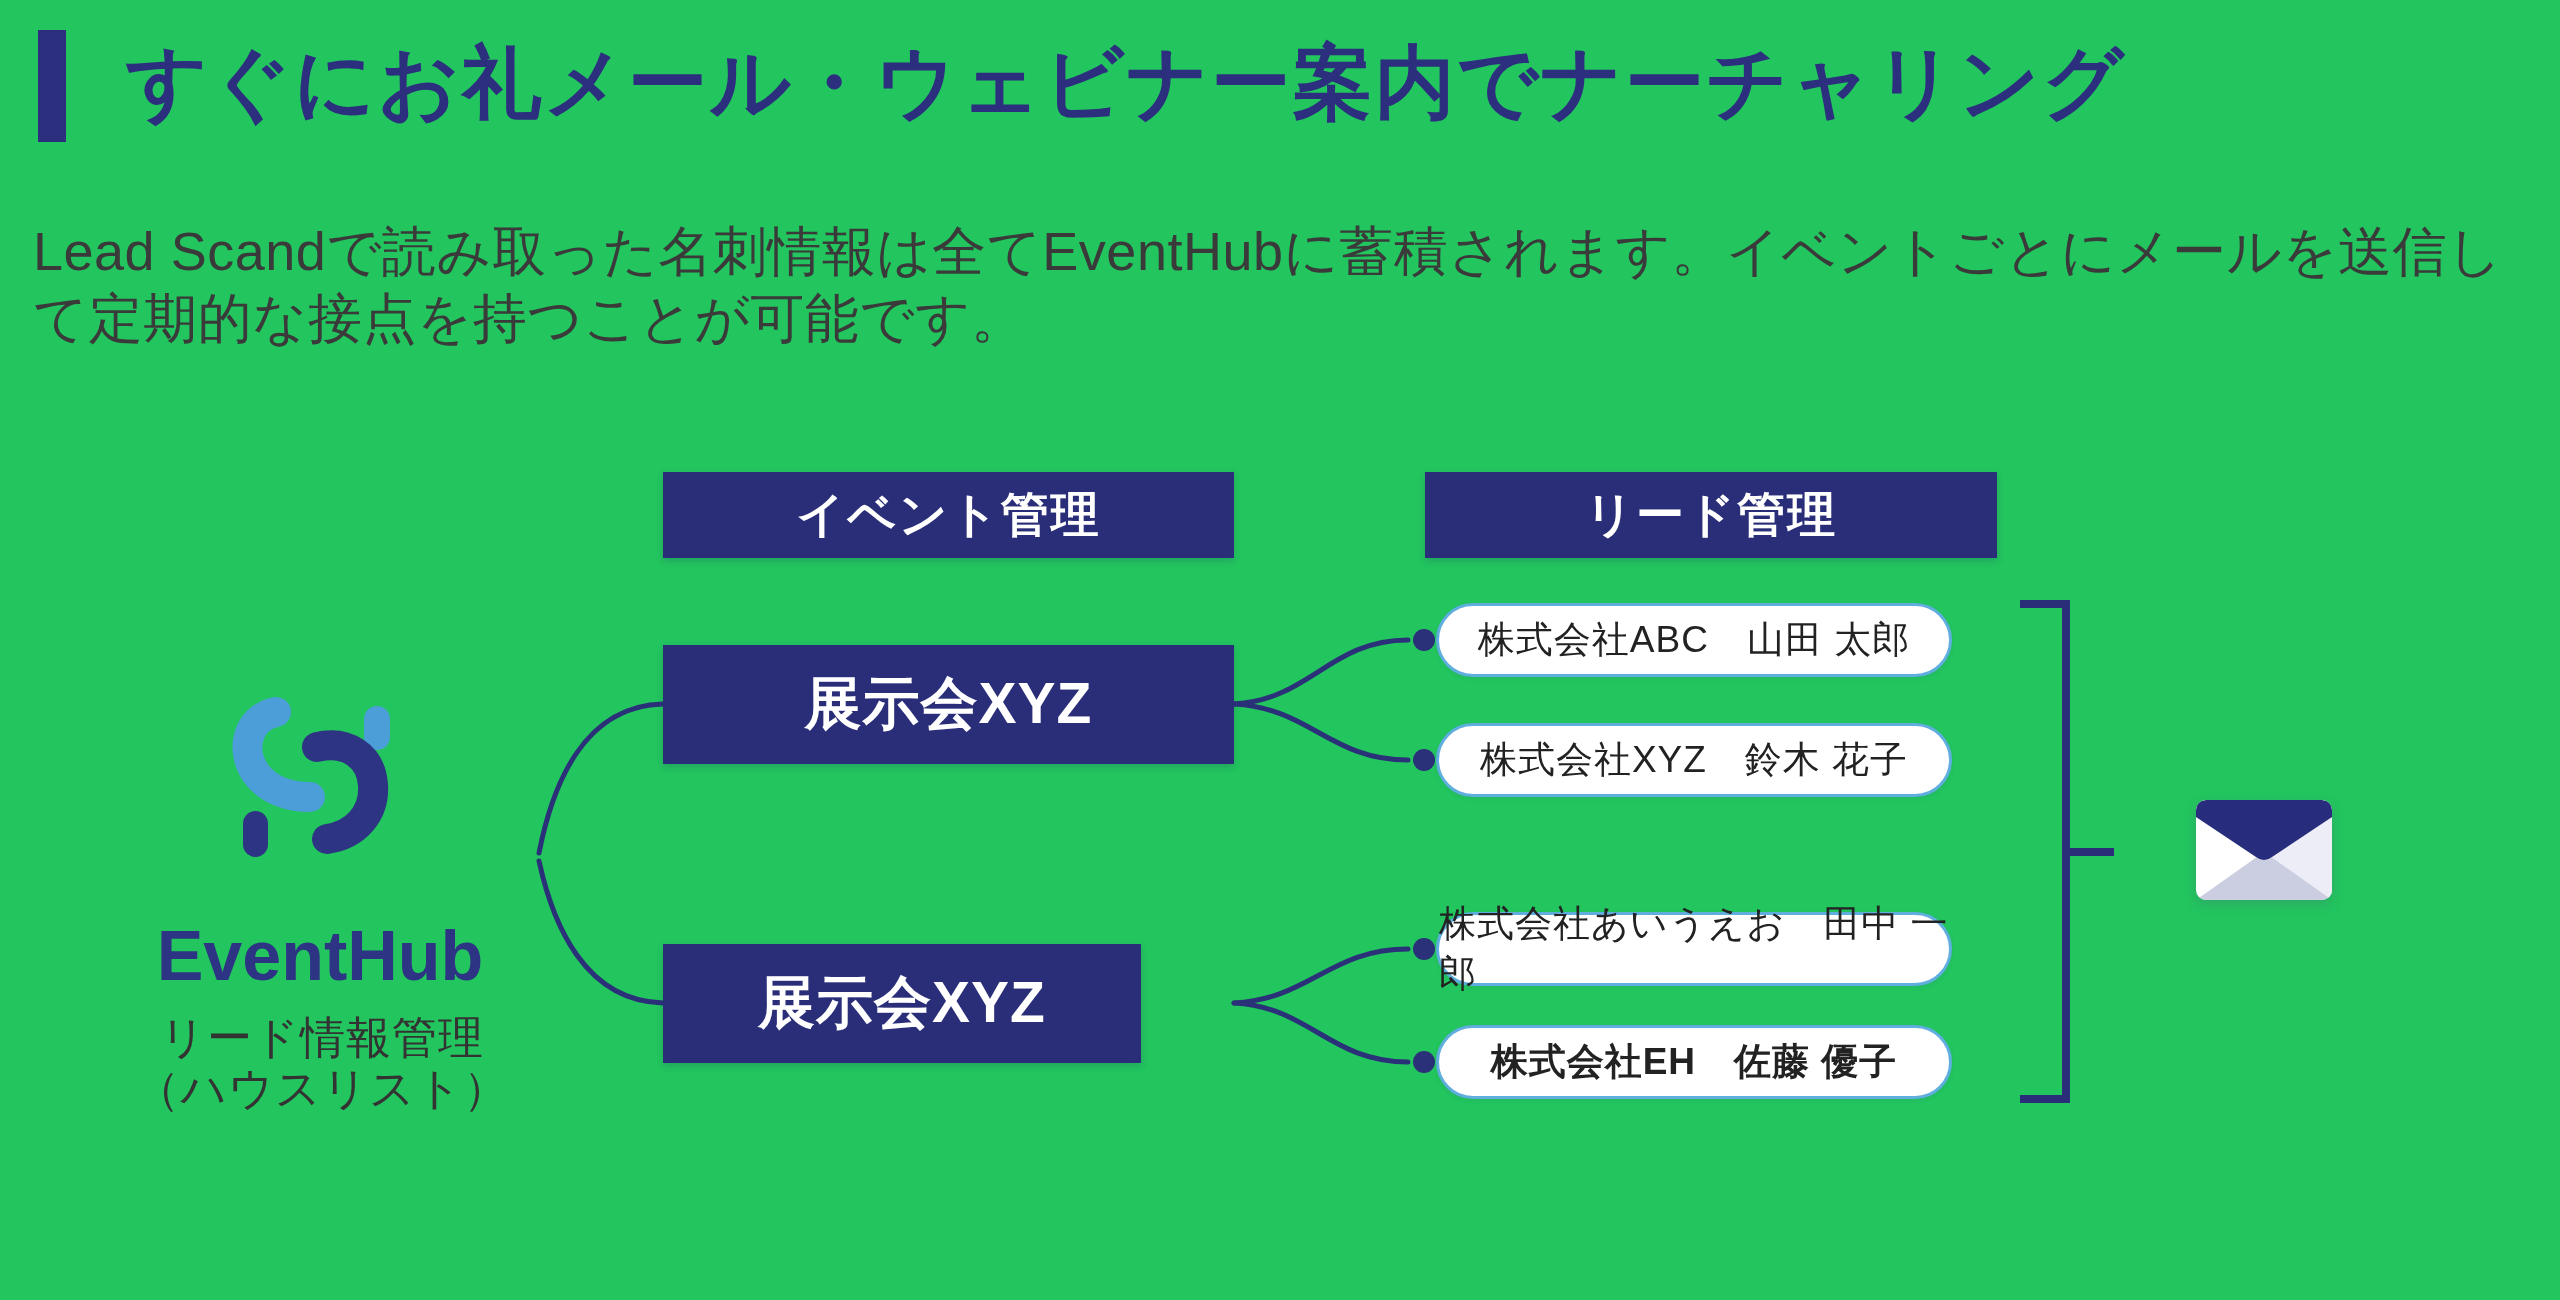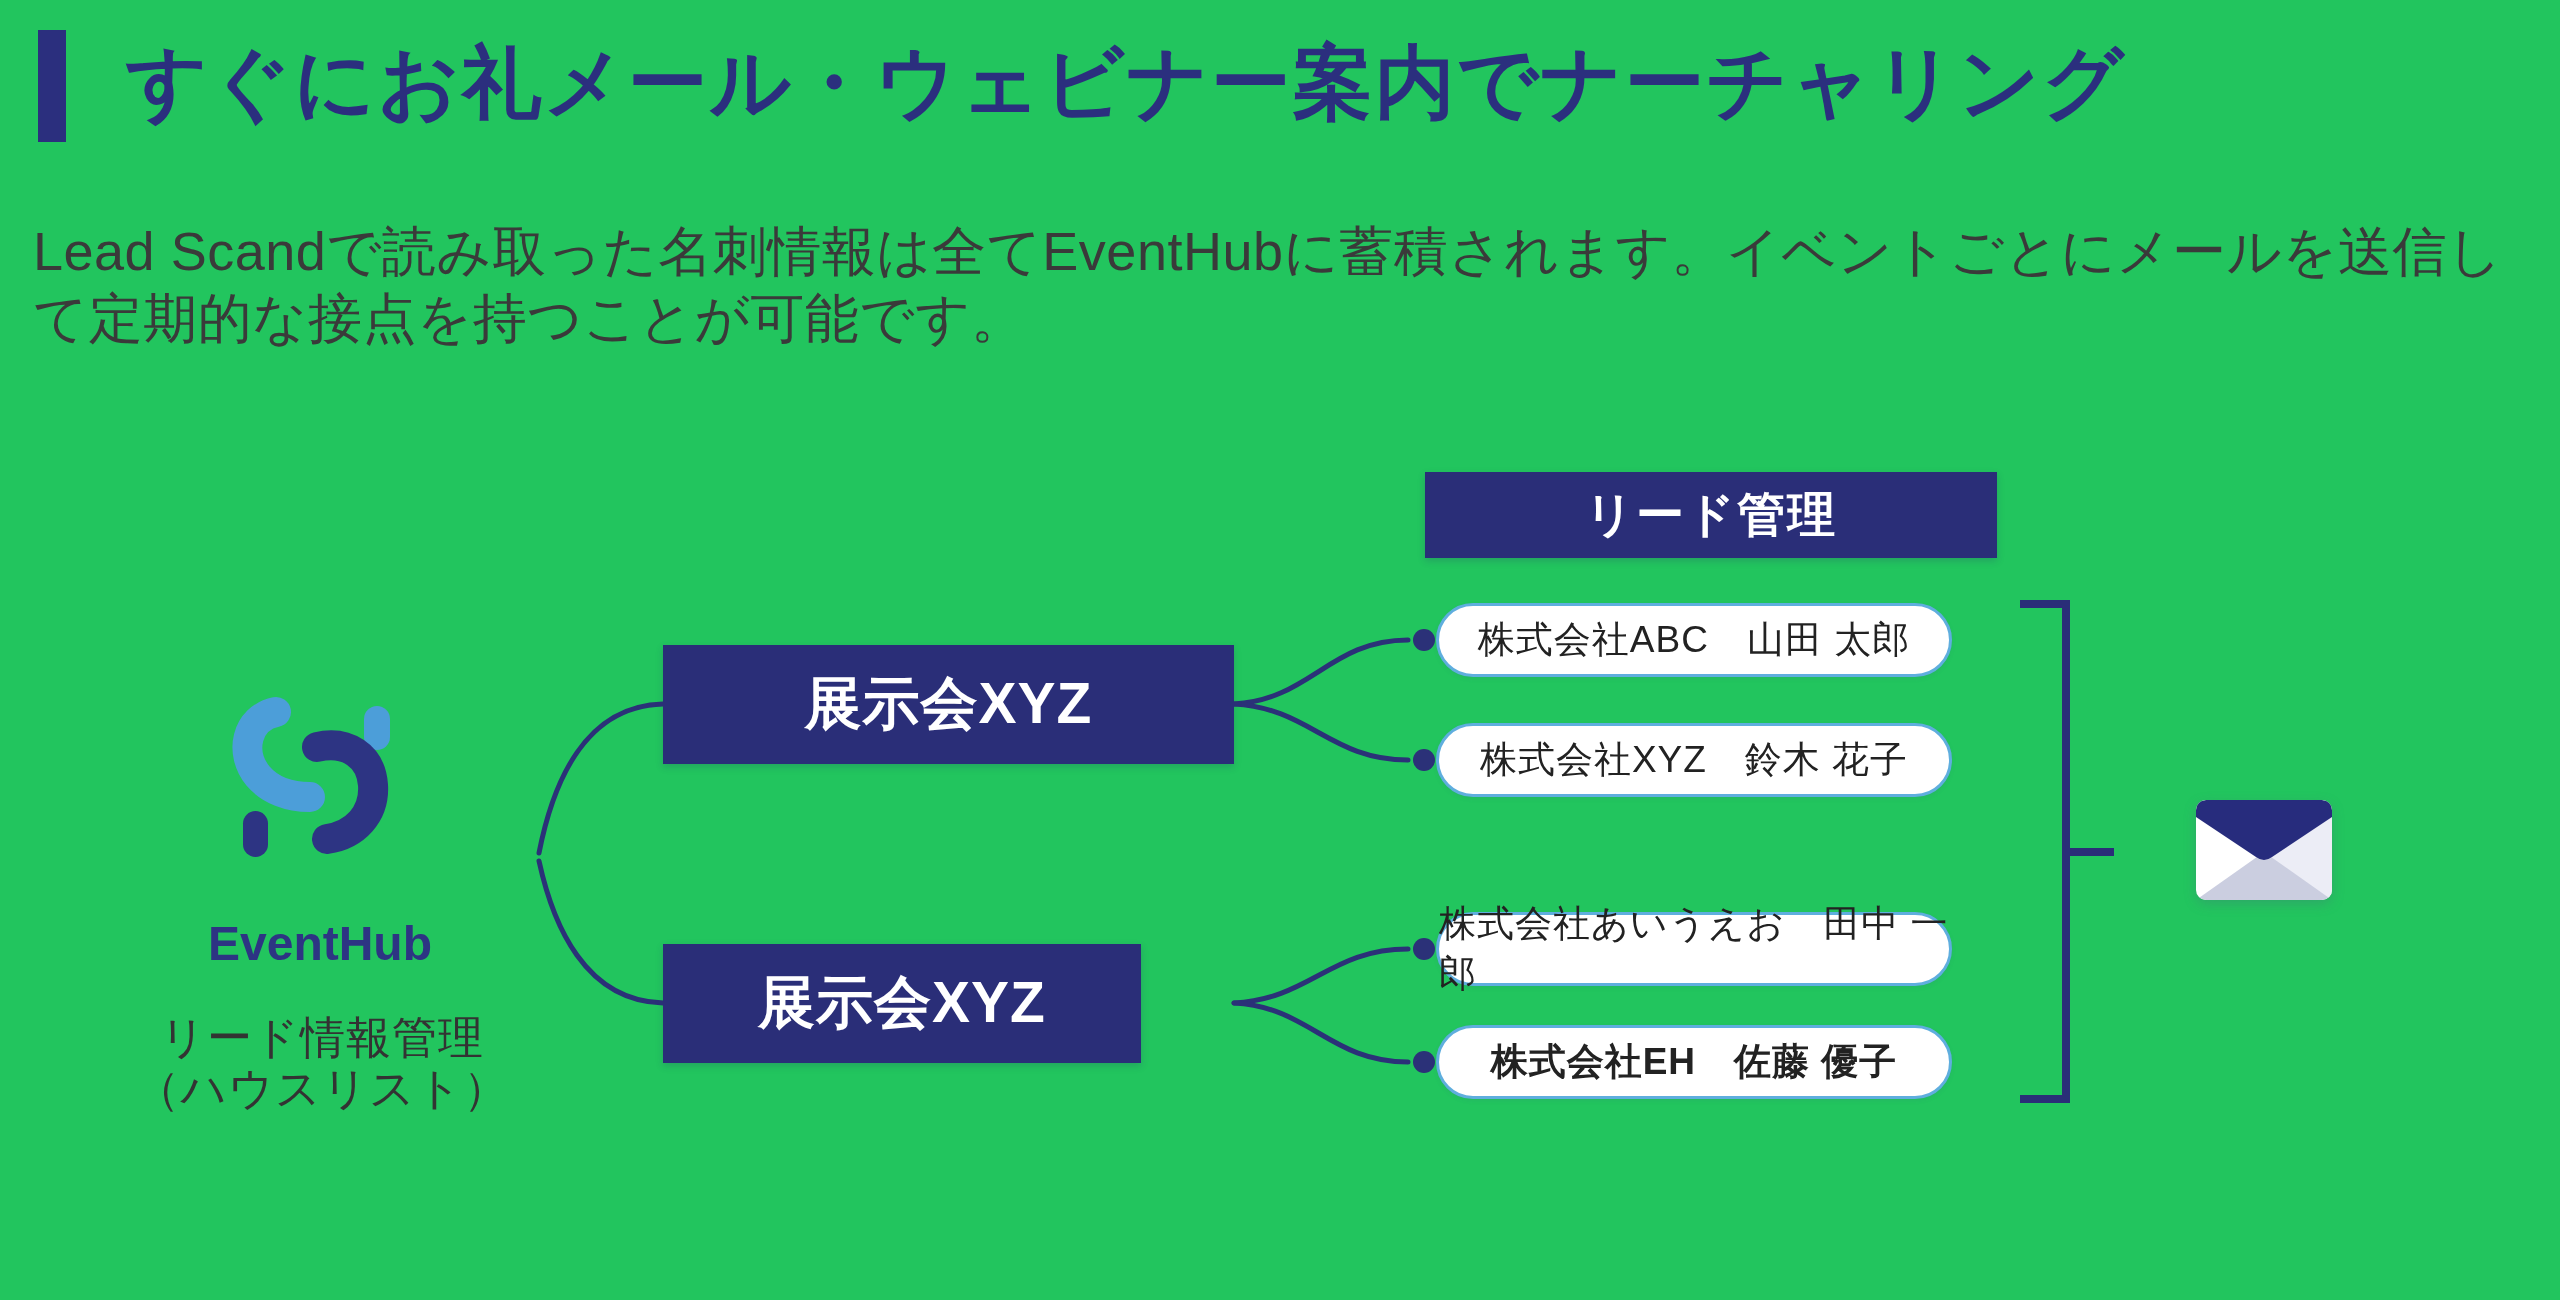--- a/index.html
+++ b/index.html
@@ -86,21 +86,21 @@
   .bracket{stroke:var(--navy);stroke-width:8;fill:none;}
   
   .logo-mark{position:absolute;left:222px;top:695px;width:182px;height:196px;}
   .lb-stroke{stroke:var(--logo-blue);stroke-width:30;fill:none;stroke-linecap:round;}
   .nv-stroke{stroke:var(--logo-navy);stroke-width:30;fill:none;stroke-linecap:round;}
   .lb-fill{fill:var(--logo-blue);}
   .nv-fill{fill:var(--logo-navy);}
   .logo-wordmark{
     position:absolute;left:150px;top:916px;width:340px;
     text-align:center;
-    font-size:48px;font-weight:700;
+    font-size:70px;font-weight:700;
     color:var(--logo-navy);
     letter-spacing:0px;
   }
   .logo-caption{
     position:absolute;left:102px;top:1012px;width:440px;
     text-align:center;
     font-size:45px;line-height:1.14;
     color:#333333;
     letter-spacing:1px;
   }
@@ -137,20 +137,21 @@
 
     <circle class="dot" cx="1424" cy="640" r="11"></circle>
     <circle class="dot" cx="1424" cy="760" r="11"></circle>
     <circle class="dot" cx="1424" cy="949" r="11"></circle>
     <circle class="dot" cx="1424" cy="1062" r="11"></circle>
 
     <path class="bracket" d="M 2020,604 L 2066,604 L 2066,1099 L 2020,1099"></path>
     <path class="bracket" d="M 2066,852 L 2114,852"></path>
   </svg>
 
+  <div class="navy-box col-header header-event">イベント管理</div>
   <div class="navy-box col-header header-lead">リード管理</div>
 
   <div class="navy-box event-box event-abc">展示会XYZ</div>
   <div class="navy-box event-box event-xyz">展示会XYZ</div>
 
   <div class="pill pill-1">株式会社ABC　山田 太郎</div>
   <div class="pill pill-2">株式会社XYZ　鈴木 花子</div>
   <div class="pill pill-3">株式会社あいうえお　田中 一郎</div>
   <div class="pill pill-4">株式会社EH　佐藤 優子</div>
 

